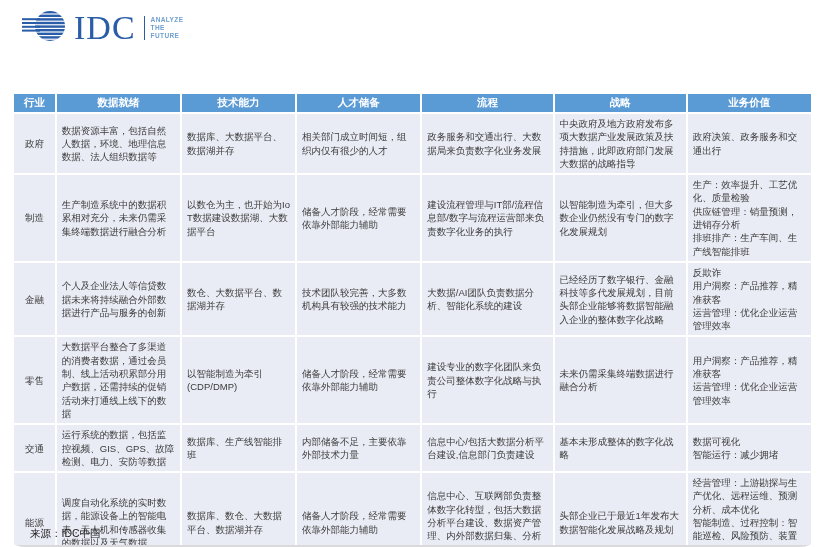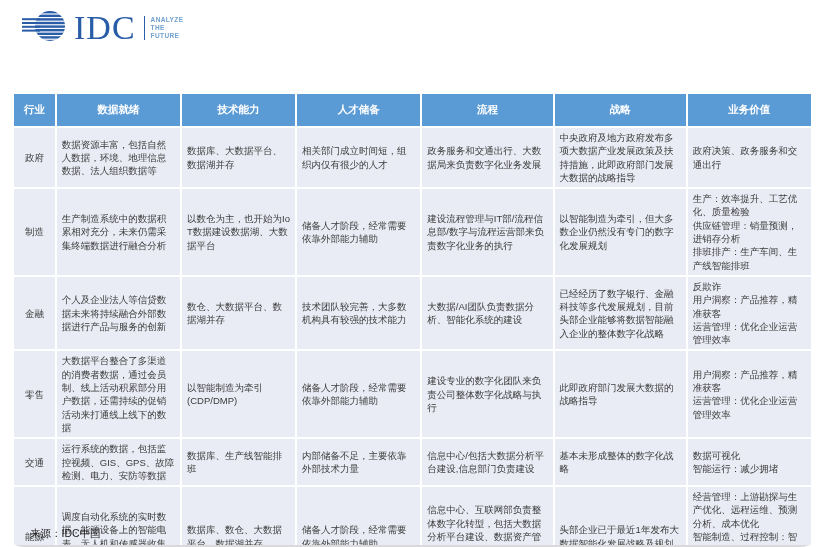--- a/index.html
+++ b/index.html
@@ -35,21 +35,21 @@
   
   .tbl-wrap { position:absolute; left:12px; top:92px; width:801px; }
   table.grid {
     width:100%;
     border-collapse:separate; border-spacing:2px;
     table-layout:fixed;
   }
   table.grid th {
     background:#5B9BD5; color:#ffffff;
     font-size:10.5px; font-weight:bold;
-    height:32px; text-align:center;
+    height:18px; text-align:center;
     padding:2px 3px;
   }
   table.grid td {
     background:#EAECF5; color:#3A3A3A;
     font-size:9.5px; line-height:1.4;
     padding:3px 5px;
     vertical-align:middle;
     text-align:left;
     white-space:pre-line;
     word-break:break-all;
@@ -158,21 +158,21 @@
 用户洞察：产品推荐，精准获客
 运营管理：优化企业运营管理效率</td>
         </tr>
         <tr style="height:56px">
           <td class="ind">零售</td>
           <td>大数据平台整合了多渠道的消费者数据，通过会员制、线上活动积累部分用户数据，还需持续的促销活动来打通线上线下的数据</td>
           <td>以智能制造为牵引
 (CDP/DMP)</td>
           <td>储备人才阶段，经常需要依靠外部能力辅助</td>
           <td>建设专业的数字化团队来负责公司整体数字化战略与执行</td>
-          <td>此即政府部门发展大数据的战略指导</td>
+          <td>未来仍需采集终端数据进行融合分析</td>
           <td>用户洞察：产品推荐，精准获客
 运营管理：优化企业运营管理效率</td>
         </tr>
         <tr style="height:44px">
           <td class="ind">交通</td>
           <td>运行系统的数据，包括监控视频、GIS、GPS、故障检测、电力、安防等数据</td>
           <td>数据库、生产线智能排班</td>
           <td>内部储备不足，主要依靠外部技术力量</td>
           <td>信息中心/包括大数据分析平台建设,信息部门负责建设</td>
           <td>基本未形成整体的数字化战略</td>

